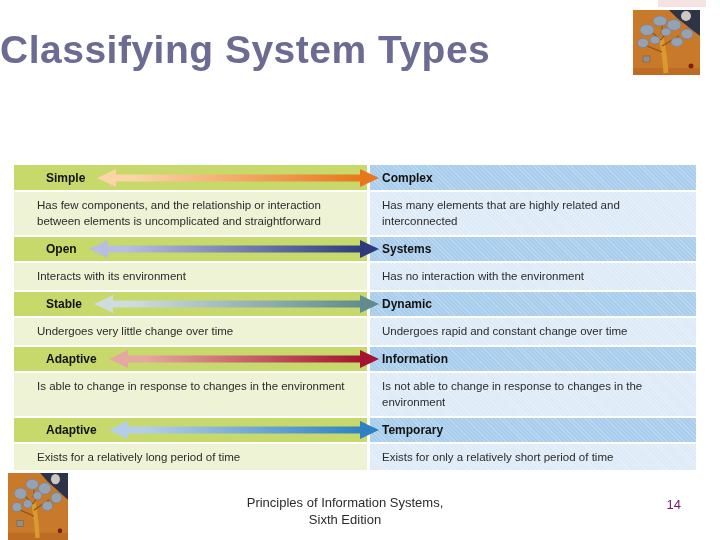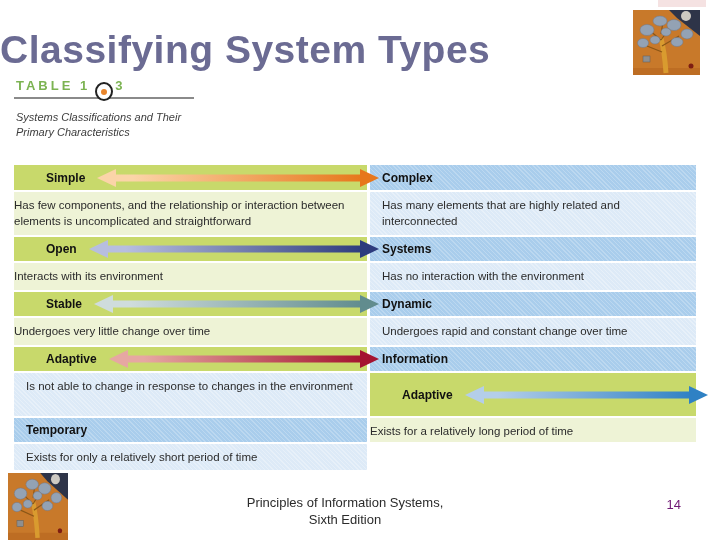--- a/index.html
+++ b/index.html
@@ -35,21 +35,21 @@
   .grid {
     position:absolute; left:14px; top:165px; width:682px;
     display:grid; grid-template-columns:353px 326px; column-gap:3px; row-gap:2px;
     grid-template-rows:25px 43px 24px 27px 24px 27px 24px 43px 24px 26px;
   }
   .hcell { display:flex; align-items:center; font-weight:bold; font-size:12px; color:#111; }
   .hcell.left  { background:var(--header-green,#c8d96b); padding-left:32px; position:relative; z-index:2; }
   .hcell.right { background:var(--header-blue,#a9cdec); padding-left:12px;
     background-image:repeating-linear-gradient(45deg, rgba(255,255,255,0.22) 0 1px, transparent 1px 3px); }
   .dcell { font-size:11.5px; line-height:1.42; color:#2b2b2b; padding-top:5px; box-sizing:border-box; }
-  .dcell.left  { background:var(--desc-green,#eef3d6); padding-right:16px; }
+  .dcell.left  { background:var(--desc-green,#eef3d6); padding-left:23px; padding-right:16px; }
   .dcell.right { background:var(--desc-blue,#ddeaf7); padding-left:12px; padding-right:10px;
     background-image:repeating-linear-gradient(45deg, rgba(255,255,255,0.30) 0 1px, transparent 1px 3px); }
 
   
   .arrow { flex:1 1 auto; position:relative; height:20px; margin-left:12px; margin-right:-12px; }
   .ah { position:absolute; top:50%; width:0; height:0; transform:translateY(-50%);
         border-top:9px solid transparent; border-bottom:9px solid transparent; }
   .al { left:0;  border-right:19px solid var(--tail,#ccc); }
   .ar { right:0; border-left:19px solid var(--head,#555); }
   .shaft { position:absolute; left:16px; right:16px; top:50%; transform:translateY(-50%);
@@ -87,34 +87,20 @@
         <ellipse cx="54" cy="24" rx="6" ry="5"></ellipse>
       <ellipse cx="10" cy="33" rx="5.5" ry="4.5"></ellipse>
         <ellipse cx="44" cy="32" rx="6" ry="4.5"></ellipse>
       <ellipse cx="22" cy="30" rx="5" ry="4"></ellipse>
         <ellipse cx="33" cy="22" rx="5" ry="4"></ellipse>
     </g>
     <rect x="10" y="46" width="7" height="6" fill="#8f8f8f" stroke="#5e5e5e" stroke-width="0.5"></rect>
     <circle cx="58" cy="56" r="2.5" fill="#7e1d12"></circle>
   </svg>
 
-  <div class="tablelabel">
-    <div class="tl-row">
-      <span>TABLE 1</span>
-      <span class="tl-sep">
-          <span class="tl-dot"></span>
-        </span>
-      <span>3</span>
-    </div>
-    <div class="tl-line"></div>
-    <div class="tl-caption">
-      <div>Systems Classifications and Their</div>
-      <div>Primary Characteristics</div>
-    </div>
-  </div>
 
   <div class="grid">
 
     <div class="hcell left">
       <span>Simple</span>
       <span class="arrow" style="--tail: #fbd4a8; --head: #e7771b;">
           <span class="ah al"></span>
           <span class="shaft"></span>
           <span class="ah ar"></span>
         </span>
@@ -149,20 +135,21 @@
 
     <div class="hcell left">
       <span>Adaptive</span>
       <span class="arrow" style="--tail: #e6a7a2; --head: #a41330;">
           <span class="ah al"></span>
           <span class="shaft"></span>
           <span class="ah ar"></span>
         </span>
     </div>
     <div class="hcell right">Information</div>
+    <div class="dcell left">Is able to change in response to changes in the environment</div>
     <div class="dcell right">Is not able to change in response to changes in the environment</div>
 
     <div class="hcell left">
       <span>Adaptive</span>
       <span class="arrow" style="--tail: #b4cee9; --head: #2f81c4;">
           <span class="ah al"></span>
           <span class="shaft"></span>
           <span class="ah ar"></span>
         </span>
     </div>

